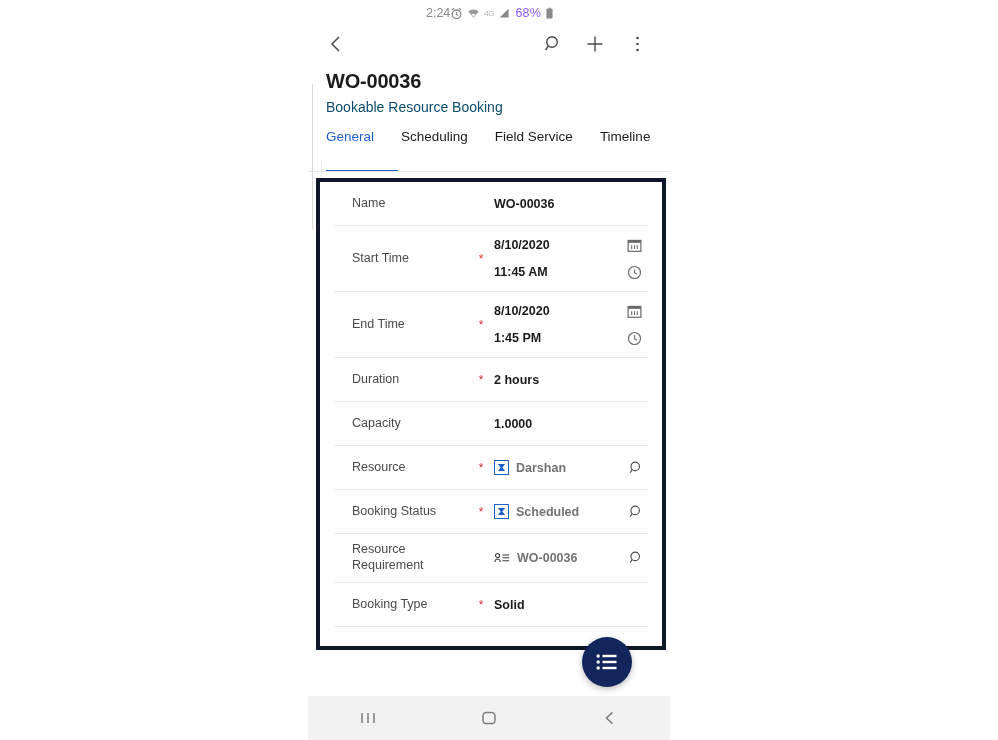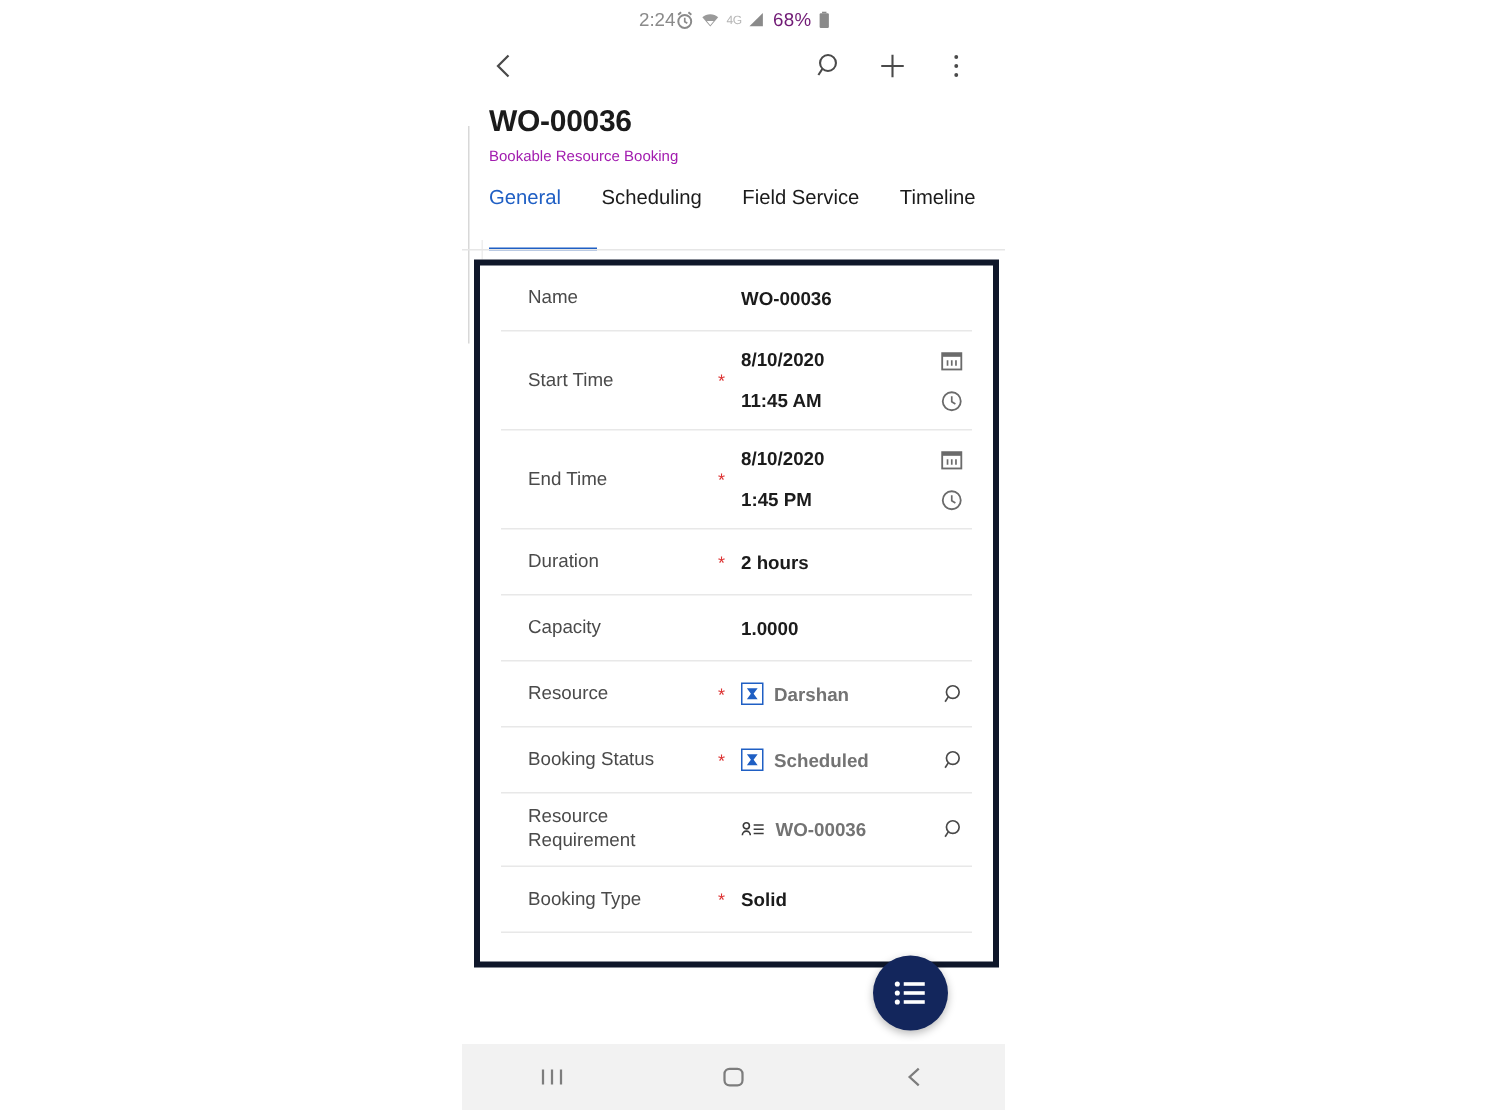--- a/index.html
+++ b/index.html
@@ -16,40 +16,40 @@
   }
 
   
   .statusbar {
     height:26px; display:flex; align-items:center;
     justify-content:center; padding:0 18px 0 20px;
     color:#8a8a8a; font-size:12.5px;
   }
   .sb-right { display:flex; align-items:center; gap:4px; }
   .sb-icon { display:block; }
-  .sb-pct { font-size:12.5px; color:#701a75; letter-spacing:.2px; }
+  .sb-pct { font-size:12.5px; color:#8b5cf6; letter-spacing:.2px; }
 
   
   .toolbar {
     height:36px; display:flex; align-items:center;
     padding:0 18px 0 20px;
   }
   .tb-spacer { flex:1; }
   .tb-btn { display:flex; align-items:center; justify-content:center;
             width:30px; height:30px; cursor:pointer; }
   .tb-btn.back { width:22px; margin-left:-3px; }
   .tb-gap { width:12px; }
 
   
   .rec-title {
     font-size:20px; font-weight:bold; color:#1b1b1b;
     padding:8px 0 6px 18px; letter-spacing:-.2px;
   }
   .rec-sub {
-    font-size:10px; color:#a21caf; padding:0 0 0 18px;
+    font-size:14px; color:#0c4a6e; padding:0 0 0 18px;
   }
 
   
   .rail {
     position:absolute; left:4px; top:84px;
     width:1px; height:145px; background:#d8d8d8;
   }
   .rail2 {
     position:absolute; left:13px; top:160px;
     width:1px; height:470px; background:#eeeeee;

